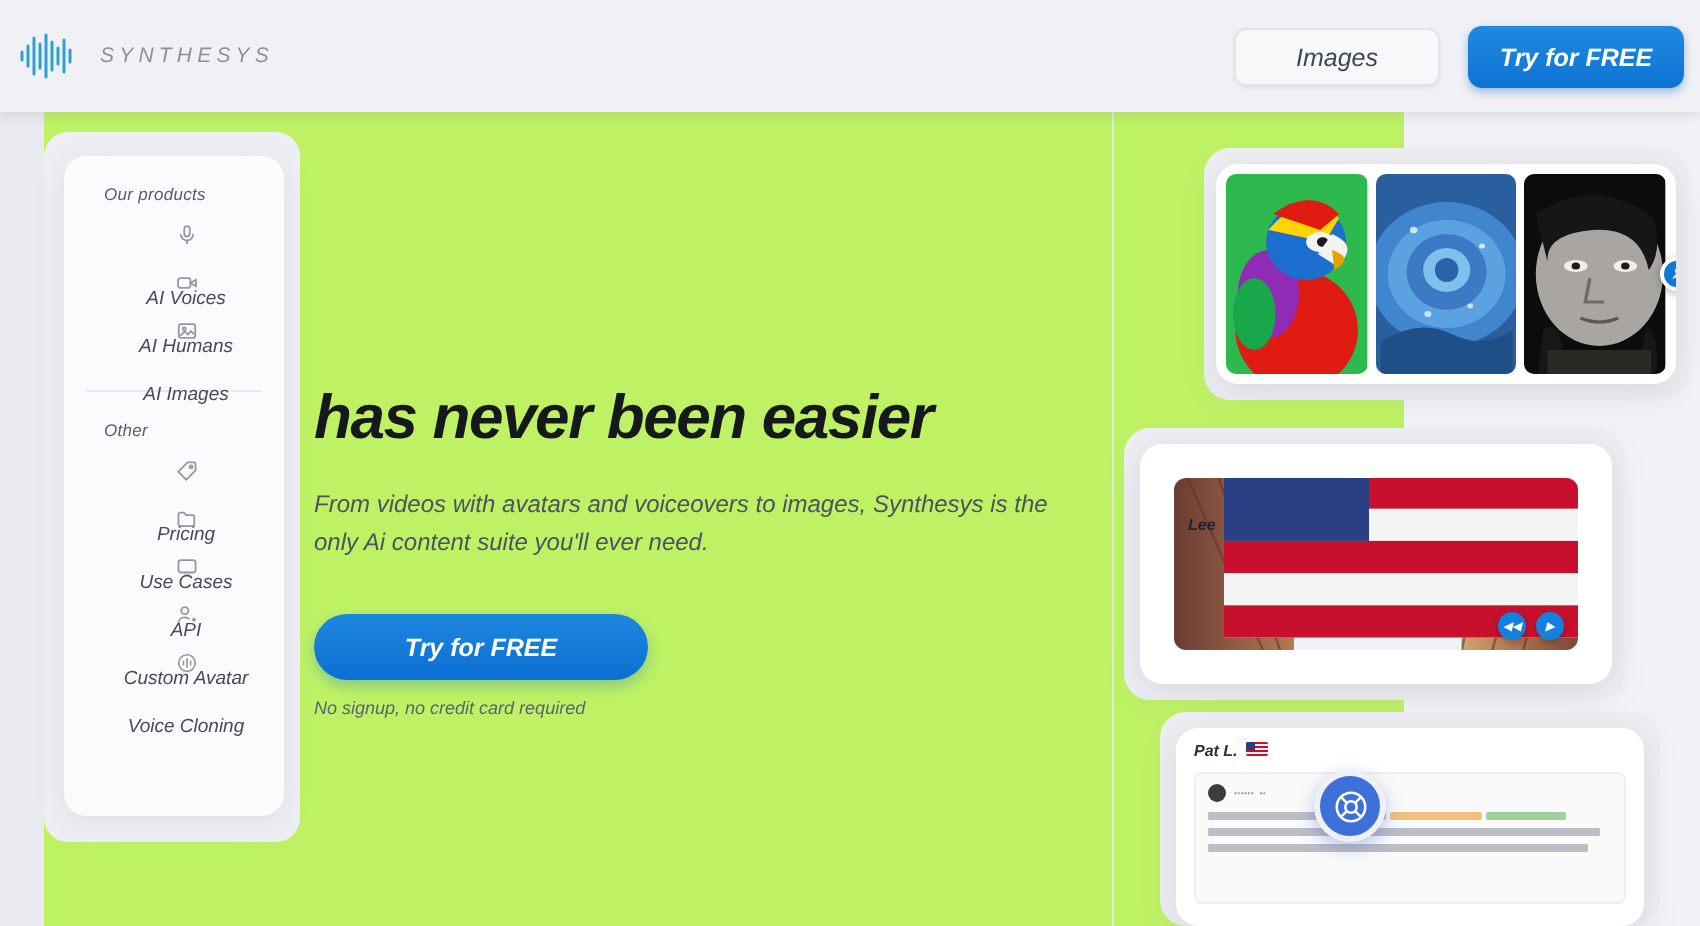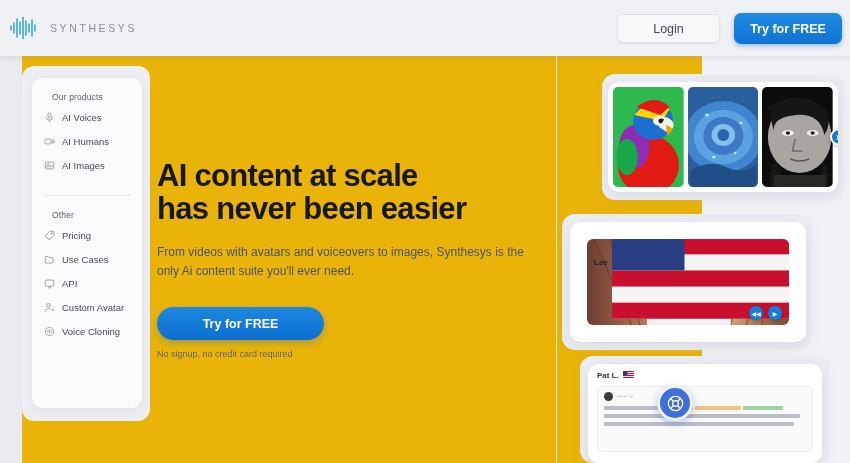--- a/index.html
+++ b/index.html
@@ -2,21 +2,21 @@
 <html><head>
 <meta charset="utf-8">
 <style>
   * { box-sizing: border-box; margin: 0; padding: 0; }
   html, body {
     width: 850px; height: 463px;
     font-family: "Liberation Sans", sans-serif;
     background: #f1f2f5;
     overflow: hidden;
   }
-  .page { position: relative; width: 702px; height: 463px; background: #eab308; }
+  .page { position: relative; width: 702px; height: 463px; background: #bef264; font-style: italic; }
 
   
   .header {
     position: absolute; top: 0; left: 0; width: 850px; height: 56px;
     background: #f0f1f5;
     box-shadow: 0 2px 5px rgba(140,145,160,0.22);
     z-index: 40;
   }
   .logo-wrap {
     position: absolute; left: 8px; top: 16px;
@@ -61,23 +61,23 @@
     position: absolute; left: 32px; top: 78px; width: 110px; height: 330px;
     background: #fbfbfd; border-radius: 11px;
     box-shadow: 0 3px 14px rgba(150,155,175,0.18);
     padding: 14px 0 0 0;
   }
   .side-head {
     font-size: 8.5px; color: #565c6b; font-weight: 500;
     padding: 0 0 0 20px; margin-bottom: 10px; letter-spacing: 0.15px;
   }
   .side-item {
-    display: flex; align-items: flex-start; gap: 7px;
+    display: flex; align-items: center; gap: 21px;
     padding: 0 0 0 12px; height: 24px;
-    font-size: 9.5px; color: #454b59; cursor: pointer; white-space: nowrap;
+    font-size: 9.5px; color: #454b59; cursor: pointer; white-space: nowrap; flex-direction: column;
   }
   .side-item .ico { width: 11px; height: 11px; flex: none; opacity: .62; display:block; }
   .side-sep { height: 1px; background: #e8e9ee; margin: 11px 11px 0 11px; }
   .side-head.second { margin-top: 14px; }
 
   
   .hero { position: absolute; left: 157px; top: 126px; width: 380px; }
   .hero h1 {
     font-size: 31px; line-height: 33px; font-weight: 700;
     color: #17181c; letter-spacing: -0.7px;
@@ -197,21 +197,21 @@
           <line x1="15" y1="1.5" x2="15" y2="22.5"></line>
           <line x1="18" y1="5" x2="18" y2="19"></line>
           <line x1="21" y1="8" x2="21" y2="16"></line>
           <line x1="24" y1="4" x2="24" y2="20"></line>
           <line x1="27" y1="9" x2="27" y2="15"></line>
         </g>
       </svg>
       <span class="logo-text">SYNTHESYS</span>
     </div>
 
-    <div class="btn-login">Login</div>
+    <div class="btn-login">Images</div>
     <div class="btn-try-head">Try for FREE</div>
   </div>
 
   <div class="left-gutter"></div>
 
   <div class="sidebar-shadowbox"></div>
   <div class="sidebar">
 
     <div class="side-head">Our products</div>
 
@@ -285,21 +285,21 @@
           <line x1="8" y1="4.6" x2="8" y2="11.4"></line>
           <line x1="10.6" y1="6.3" x2="10.6" y2="9.7"></line>
       </svg>
       <span>Voice Cloning</span>
     </div>
   </div>
 
   <div class="hero">
     <h1>
       <br>
-      <span>AI content at scale</span><br>
+      <br>
       <span>has never been easier</span>
     </h1>
     <p class="sub">From videos with avatars and voiceovers to images, Synthesys is the only Ai content suite you'll ever need.</p>
     <div class="btn-try-hero">Try for FREE</div>
     <div class="note">No signup, no credit card required</div>
   </div>
 
   <div class="divider"></div>
 
   <div class="media-col">

